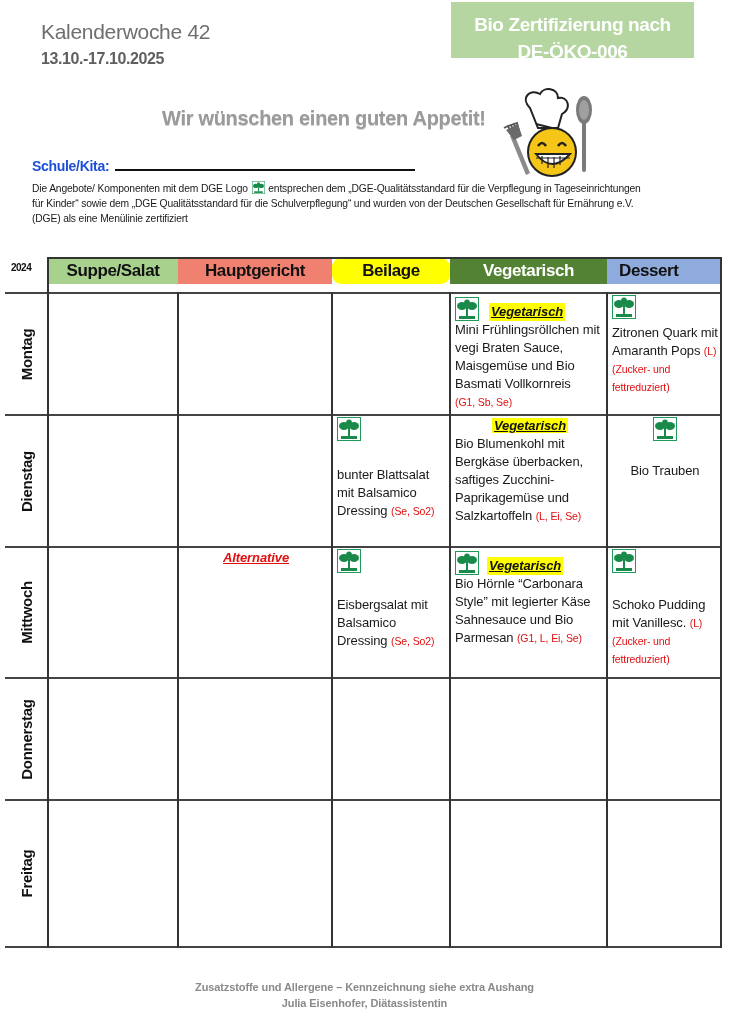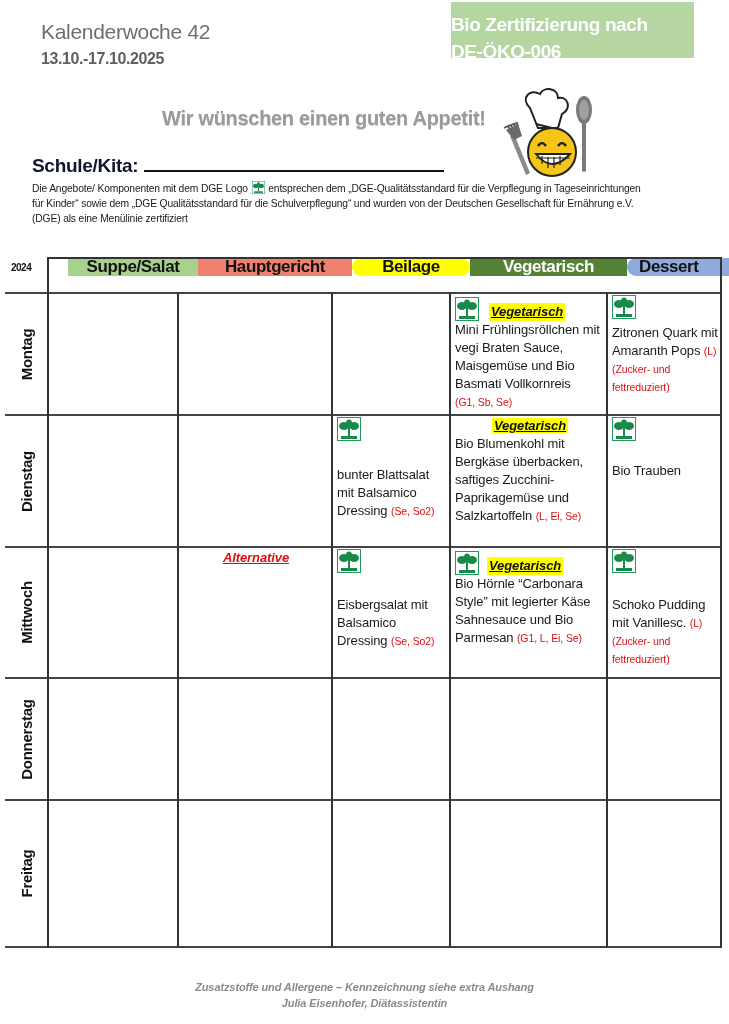--- a/index.html
+++ b/index.html
@@ -3,51 +3,51 @@
 <meta charset="utf-8">
 <style>
   * { box-sizing: border-box; margin: 0; padding: 0; }
   html, body { width: 729px; height: 1024px; background: #ffffff; overflow: hidden; }
   body { position: relative; font-family: "Liberation Sans", "DejaVu Sans", sans-serif; color: #111; }
 
   .kw-title { position: absolute; left: 41px; top: 20px; font-size: 21px; color: #6e6e6e; letter-spacing: -0.3px; }
   .kw-date { position: absolute; left: 41px; top: 50px; font-size: 16px; font-weight: bold; color: #5f5f5f; letter-spacing: -0.4px; }
 
   .bio-box { position: absolute; left: 451px; top: 2px; width: 243px; height: 56px; background: #b5d6a1;
-             color: #ffffff; font-weight: bold; font-size: 19px; text-align: left; line-height: 27px; padding-top: 9px; letter-spacing: -0.4px; }
+             color: #ffffff; font-weight: bold; font-size: 19px; text-align: center; line-height: 27px; padding-top: 9px; letter-spacing: -0.4px; }
 
   .appetit { position: absolute; left: 162px; top: 107px; font-size: 20px; font-weight: bold; color: #9a9a9a; letter-spacing: -0.3px;
              text-shadow: 0 1px 0 #cfcfcf; }
 
   .chef { position: absolute; left: 500px; top: 88px; width: 100px; height: 100px; }
 
-  .schule { position: absolute; left: 32px; top: 155px; font-size: 19px; font-weight: bold; color: #0f172a; letter-spacing: -0.3px; }
+  .schule { position: absolute; left: 32px; top: 155px; font-size: 14px; font-weight: bold; color: #1d4ed8; letter-spacing: -0.3px; }
   .schule-line { display: inline-block; width: 300px; border-bottom: 2px solid #111; margin-left: 6px; vertical-align: baseline; height: 16px; }
 
   .dge-note { position: absolute; left: 32px; top: 181px; width: 620px; font-size: 10.3px; line-height: 15px; color: #1a1a1a; letter-spacing: -0.15px; }
   .dge-inline { display: inline-block; width: 13px; height: 13px; vertical-align: -2px; margin: 0 1px; }
 
   .year { position: absolute; left: 11px; top: 262px; font-size: 10px; font-weight: bold; letter-spacing: -0.5px; }
 
   
   .grid-h { position: absolute; height: 2px; background: #444; }
   .grid-v { position: absolute; width: 2px; background: #333; }
 
-  .hcell { position: absolute; top: 258px; height: 18px; font-weight: bold; font-size: 17px; display: flex; align-items: center; letter-spacing: -0.4px; margin-left: 20px; }
+  .hcell { position: absolute; top: 258px; height: 26px; font-weight: bold; font-size: 17px; display: flex; align-items: center; letter-spacing: -0.4px; }
   .daylabel { position: absolute; left: 5px; width: 43px; display: flex; align-items: center; justify-content: center; }
   .daylabel span { transform: rotate(-90deg); white-space: nowrap; font-weight: bold; font-size: 15px; letter-spacing: -0.3px; }
 
   .cell { position: absolute; font-size: 13px; line-height: 18px; color: #1a1a1a; letter-spacing: -0.1px; }
   .allergen { color: #e01010; font-size: 10.5px; }
   .veg-tag { background: #ffff00; color: #111; font-weight: bold; font-style: italic; text-decoration: underline; font-size: 13px; padding: 0 2px; }
   .alt-tag { color: #e01010; font-weight: bold; font-style: italic; text-decoration: underline; font-size: 13px; }
 
   .dge-logo { display: inline-block; width: 24px; height: 24px; border: 1.5px solid #1f9a5a; background: #fff; position: relative; }
 
-  .footer { position: absolute; left: 0; width: 729px; text-align: center; font-size: 11px; font-style: italic; font-weight: bold; color: #8a8a8a; letter-spacing: -0.1px; }
+  .footer { position: absolute; left: 0; width: 729px; text-align: center; font-size: 11px; font-weight: bold; color: #8a8a8a; letter-spacing: -0.1px; }
 </style>
 </head>
 <body>
 
 <div class="kw-title">Kalenderwoche 42</div>
 <div class="kw-date">13.10.-17.10.2025</div>
 
 <div class="bio-box">
   <div>Bio Zertifizierung nach</div>
   <div>DE-ÖKO-006</div>
@@ -105,21 +105,21 @@
 </div>
 <div class="hcell" style="left:178px;width:154px;background:#f08070;justify-content:center;align-items:center;">
   <span>Hauptgericht</span>
 </div>
 <div class="hcell" style="left:332px;width:118px;background:#ffff00;justify-content:center;border-radius:9px;">
   <span>Beilage</span>
 </div>
 <div class="hcell" style="left:450px;width:157px;background:#548235;color:#ffffff;justify-content:center;">
   <span>Vegetarisch</span>
 </div>
-<div class="hcell" style="left:607px;width:114px;background:#8faadc;padding-left:12px;border-radius:9px;">
+<div class="hcell" style="left:607px;width:114px;background:#8faadc;padding-left:12px;">
   <span>Dessert</span>
 </div>
 
 <div class="grid-h" style="left:48px;top:257px;width:674px;background:#333;"></div>
 <div class="grid-h" style="left:5px;top:292px;width:717px;"></div>
 <div class="grid-h" style="left:5px;top:414px;width:717px;"></div>
 <div class="grid-h" style="left:5px;top:546px;width:717px;"></div>
 <div class="grid-h" style="left:5px;top:677px;width:717px;"></div>
 <div class="grid-h" style="left:5px;top:799px;width:717px;"></div>
 <div class="grid-h" style="left:5px;top:946px;width:717px;"></div>
@@ -197,21 +197,21 @@
 <div class="cell" style="left:455px;top:417px;width:150px;">
   <div style="text-align:center;">
     <span class="veg-tag">Vegetarisch</span>
   </div>
   <div>
     <span>Bio Blumenkohl mit Bergkäse überbacken, saftiges Zucchini-Paprikagemüse und Salzkartoffeln</span>
     <span class="allergen">(L, Ei, Se)</span>
   </div>
 </div>
 
-<div class="cell" style="left:612px;top:417px;width:106px;">
+<div class="cell" style="left:612px;top:417px;width:106px;text-align:center;">
   <svg class="dge-logo" viewBox="0 0 24 24" style="border:none;width:24px;height:24px;">
     <rect x="0.5" y="0.5" width="23" height="23" fill="#fff" stroke="#1f9a5a"></rect>
     <ellipse cx="7" cy="9" rx="5" ry="4" fill="#1a8a4a"></ellipse>
       <ellipse cx="17" cy="9" rx="5" ry="4" fill="#1a8a4a"></ellipse>
       <ellipse cx="12" cy="6" rx="3" ry="3.5" fill="#1a8a4a"></ellipse>
     <rect x="11" y="10" width="2" height="9" fill="#1a8a4a"></rect>
       <rect x="4" y="19" width="16" height="3" fill="#1a8a4a"></rect>
   </svg>
   <div style="margin-top:16px;">Bio Trauben</div>
 </div>

